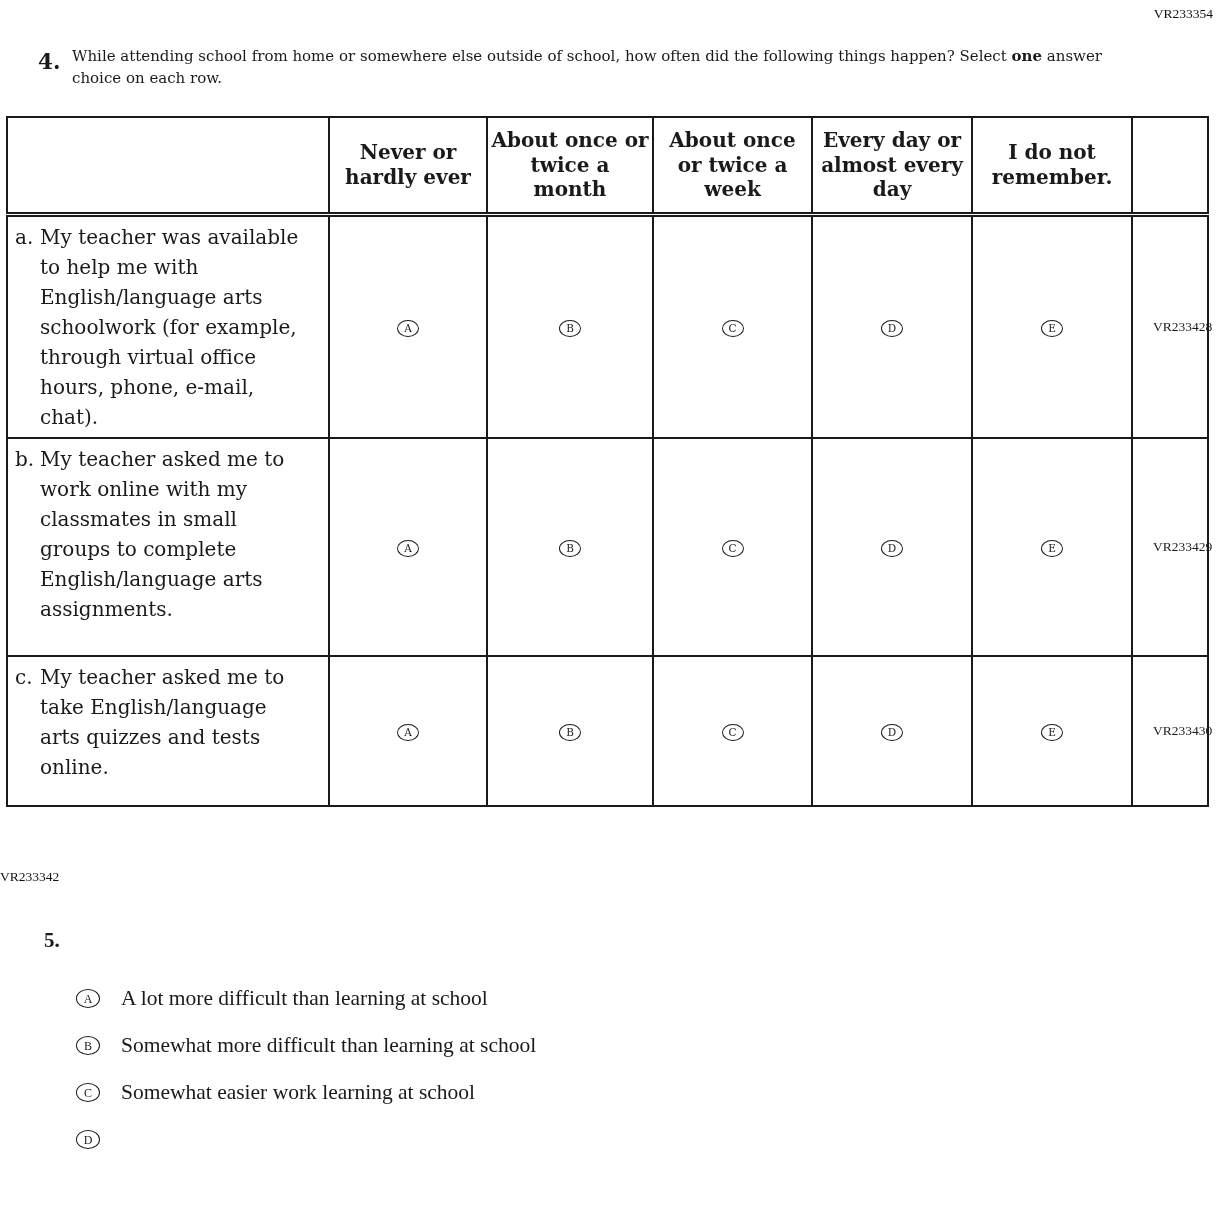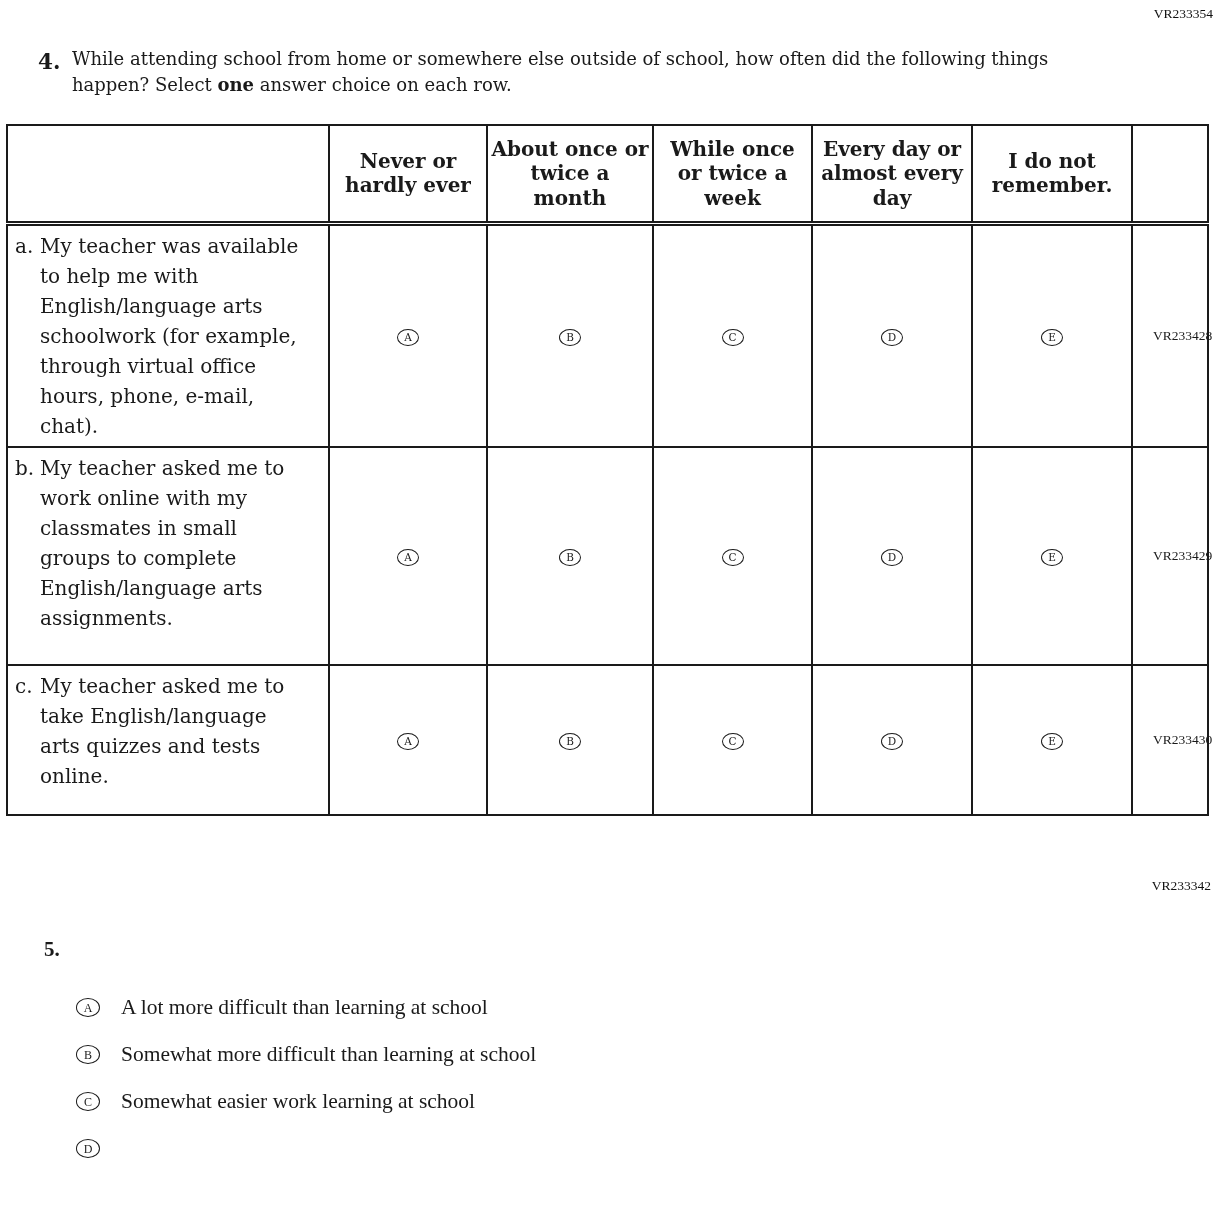--- a/index.html
+++ b/index.html
@@ -11,21 +11,21 @@
   }
   .code {
     font-family:"Liberation Serif", serif;
     font-size:13.5px; color:#111;
   }
   .top-code { position:absolute; top:6px; right:16px; }
 
   
   .q4 { display:flex; margin:46px 0 0 38px; }
   .qnum { font-weight:bold; font-size:21.5px; width:34px; flex:none; line-height:1.45; }
-  .q4 .qtext { width:1045px; font-size:18px; line-height:1.45; }
+  .q4 .qtext { width:1045px; font-size:15px; line-height:1.45; }
 
   
   table.grid {
     border-collapse:collapse; table-layout:fixed;
     width:1201px; margin:26px 0 0 6px;
   }
   .grid th, .grid td { border:2px solid #1a1a1a; }
   .grid thead th {
     border-bottom:5px double #1a1a1a;
     font-size:20px; font-weight:bold; text-align:center;
@@ -44,21 +44,21 @@
   }
 
   
   .bubble {
     display:inline-flex; align-items:center; justify-content:center;
     width:22px; height:17px; border:1.5px solid #1a1a1a; border-radius:50%;
     font-size:10.5px; line-height:1; font-family:"DejaVu Serif", serif;
     cursor:pointer; background:#fff;
   }
 
-  .mid-code { text-align:right; margin:62px 18px 0 0;padding-left:32px; }
+  .mid-code { text-align:left; margin:62px 18px 0 0; }
 
   
   .q5 { display:flex; margin:40px 0 0 44px; font-family:"Liberation Serif", serif; }
   .q5 .qnum { font-size:21px; width:30px; line-height:1.45; }
   .q5 .qtext { width:990px; font-size:21px; line-height:1.45; }
   .q5-options { margin:28px 0 0 76px; font-family:"Liberation Serif", serif; }
   .option { display:flex; align-items:center; margin-bottom:16px; height:31px; }
   .option .bubble { width:24px; height:19px; font-size:12px; flex:none; margin-right:21px;
                     font-family:"Liberation Serif", serif; }
   .option-text { font-size:21.5px; }
@@ -81,21 +81,21 @@
     <col style="width:159px">
       <col style="width:160px">
       <col style="width:160px">
     <col style="width:76px">
   </colgroup>
   <thead>
     <tr>
       <th></th>
       <th>Never or hardly ever</th>
       <th>About once or twice a month</th>
-      <th>While once or twice a week</th>
+      <th>About once or twice a week</th>
       <th>Every day or almost every day</th>
       <th>I do not remember.</th>
       <th></th>
     </tr>
   </thead>
   <tbody>
     <tr class="row-a">
       <td class="stmt">
         <div class="stmt-inner">
           <span class="row-letter">a.</span>

